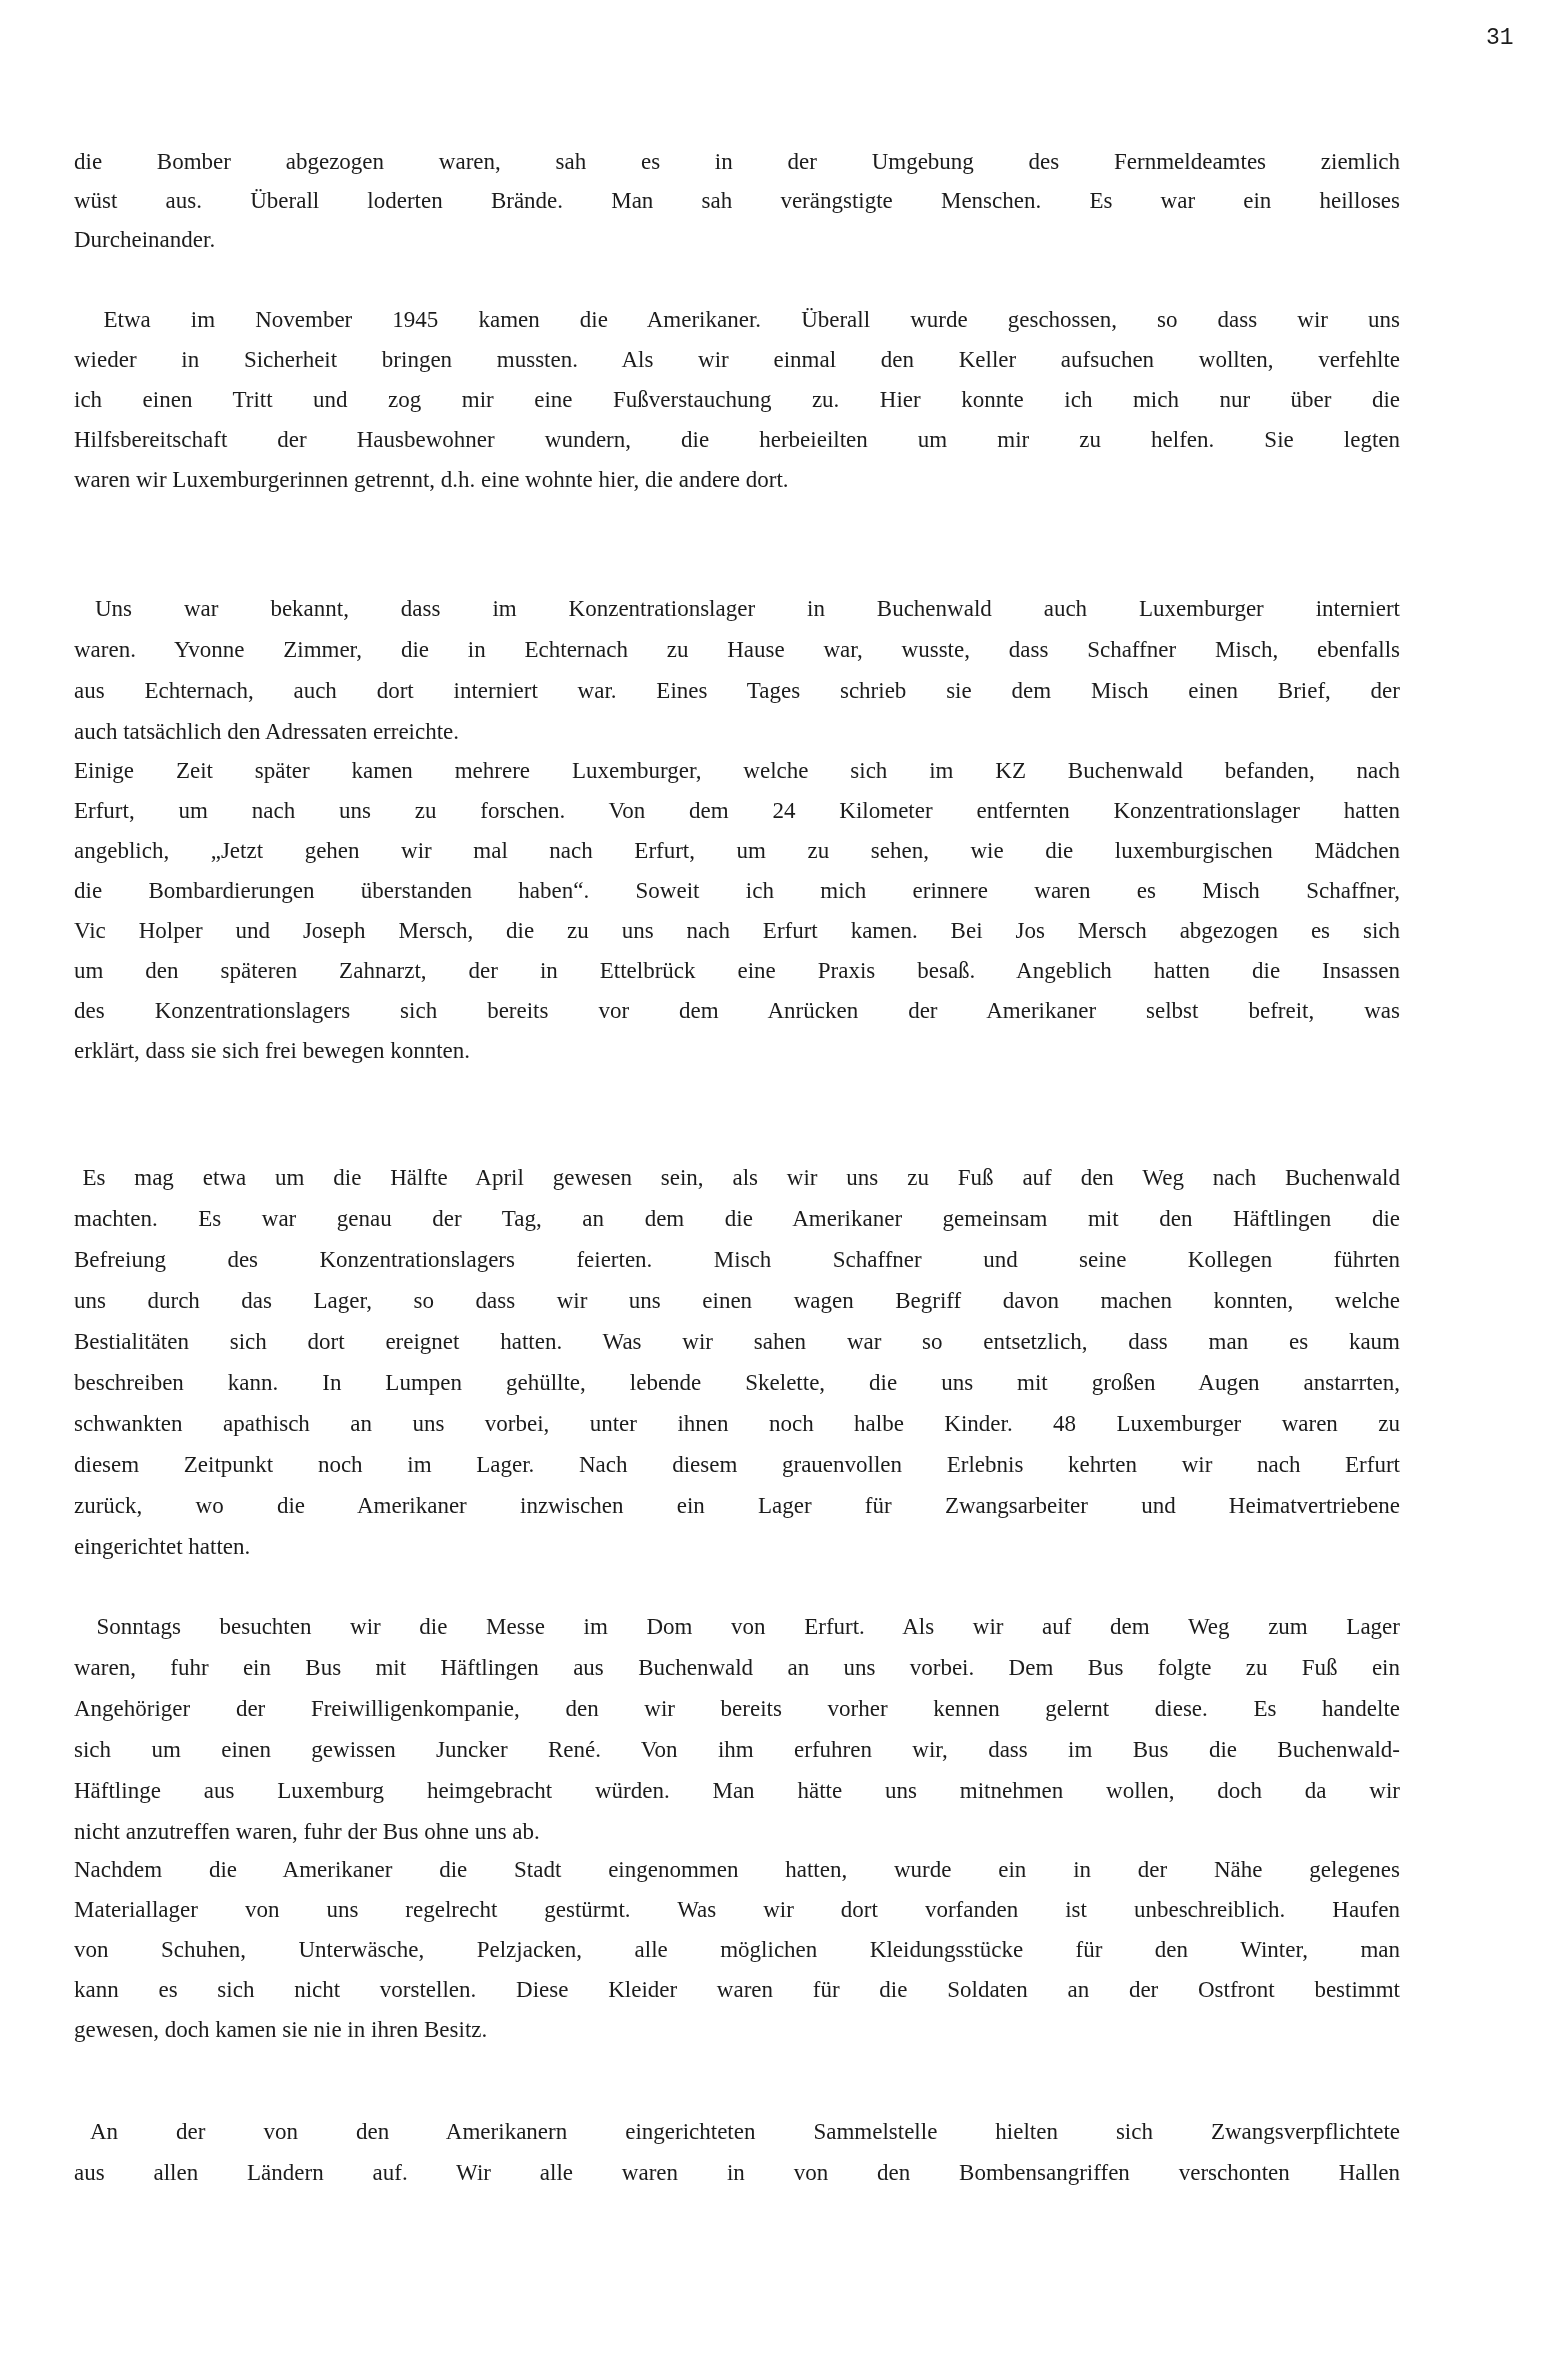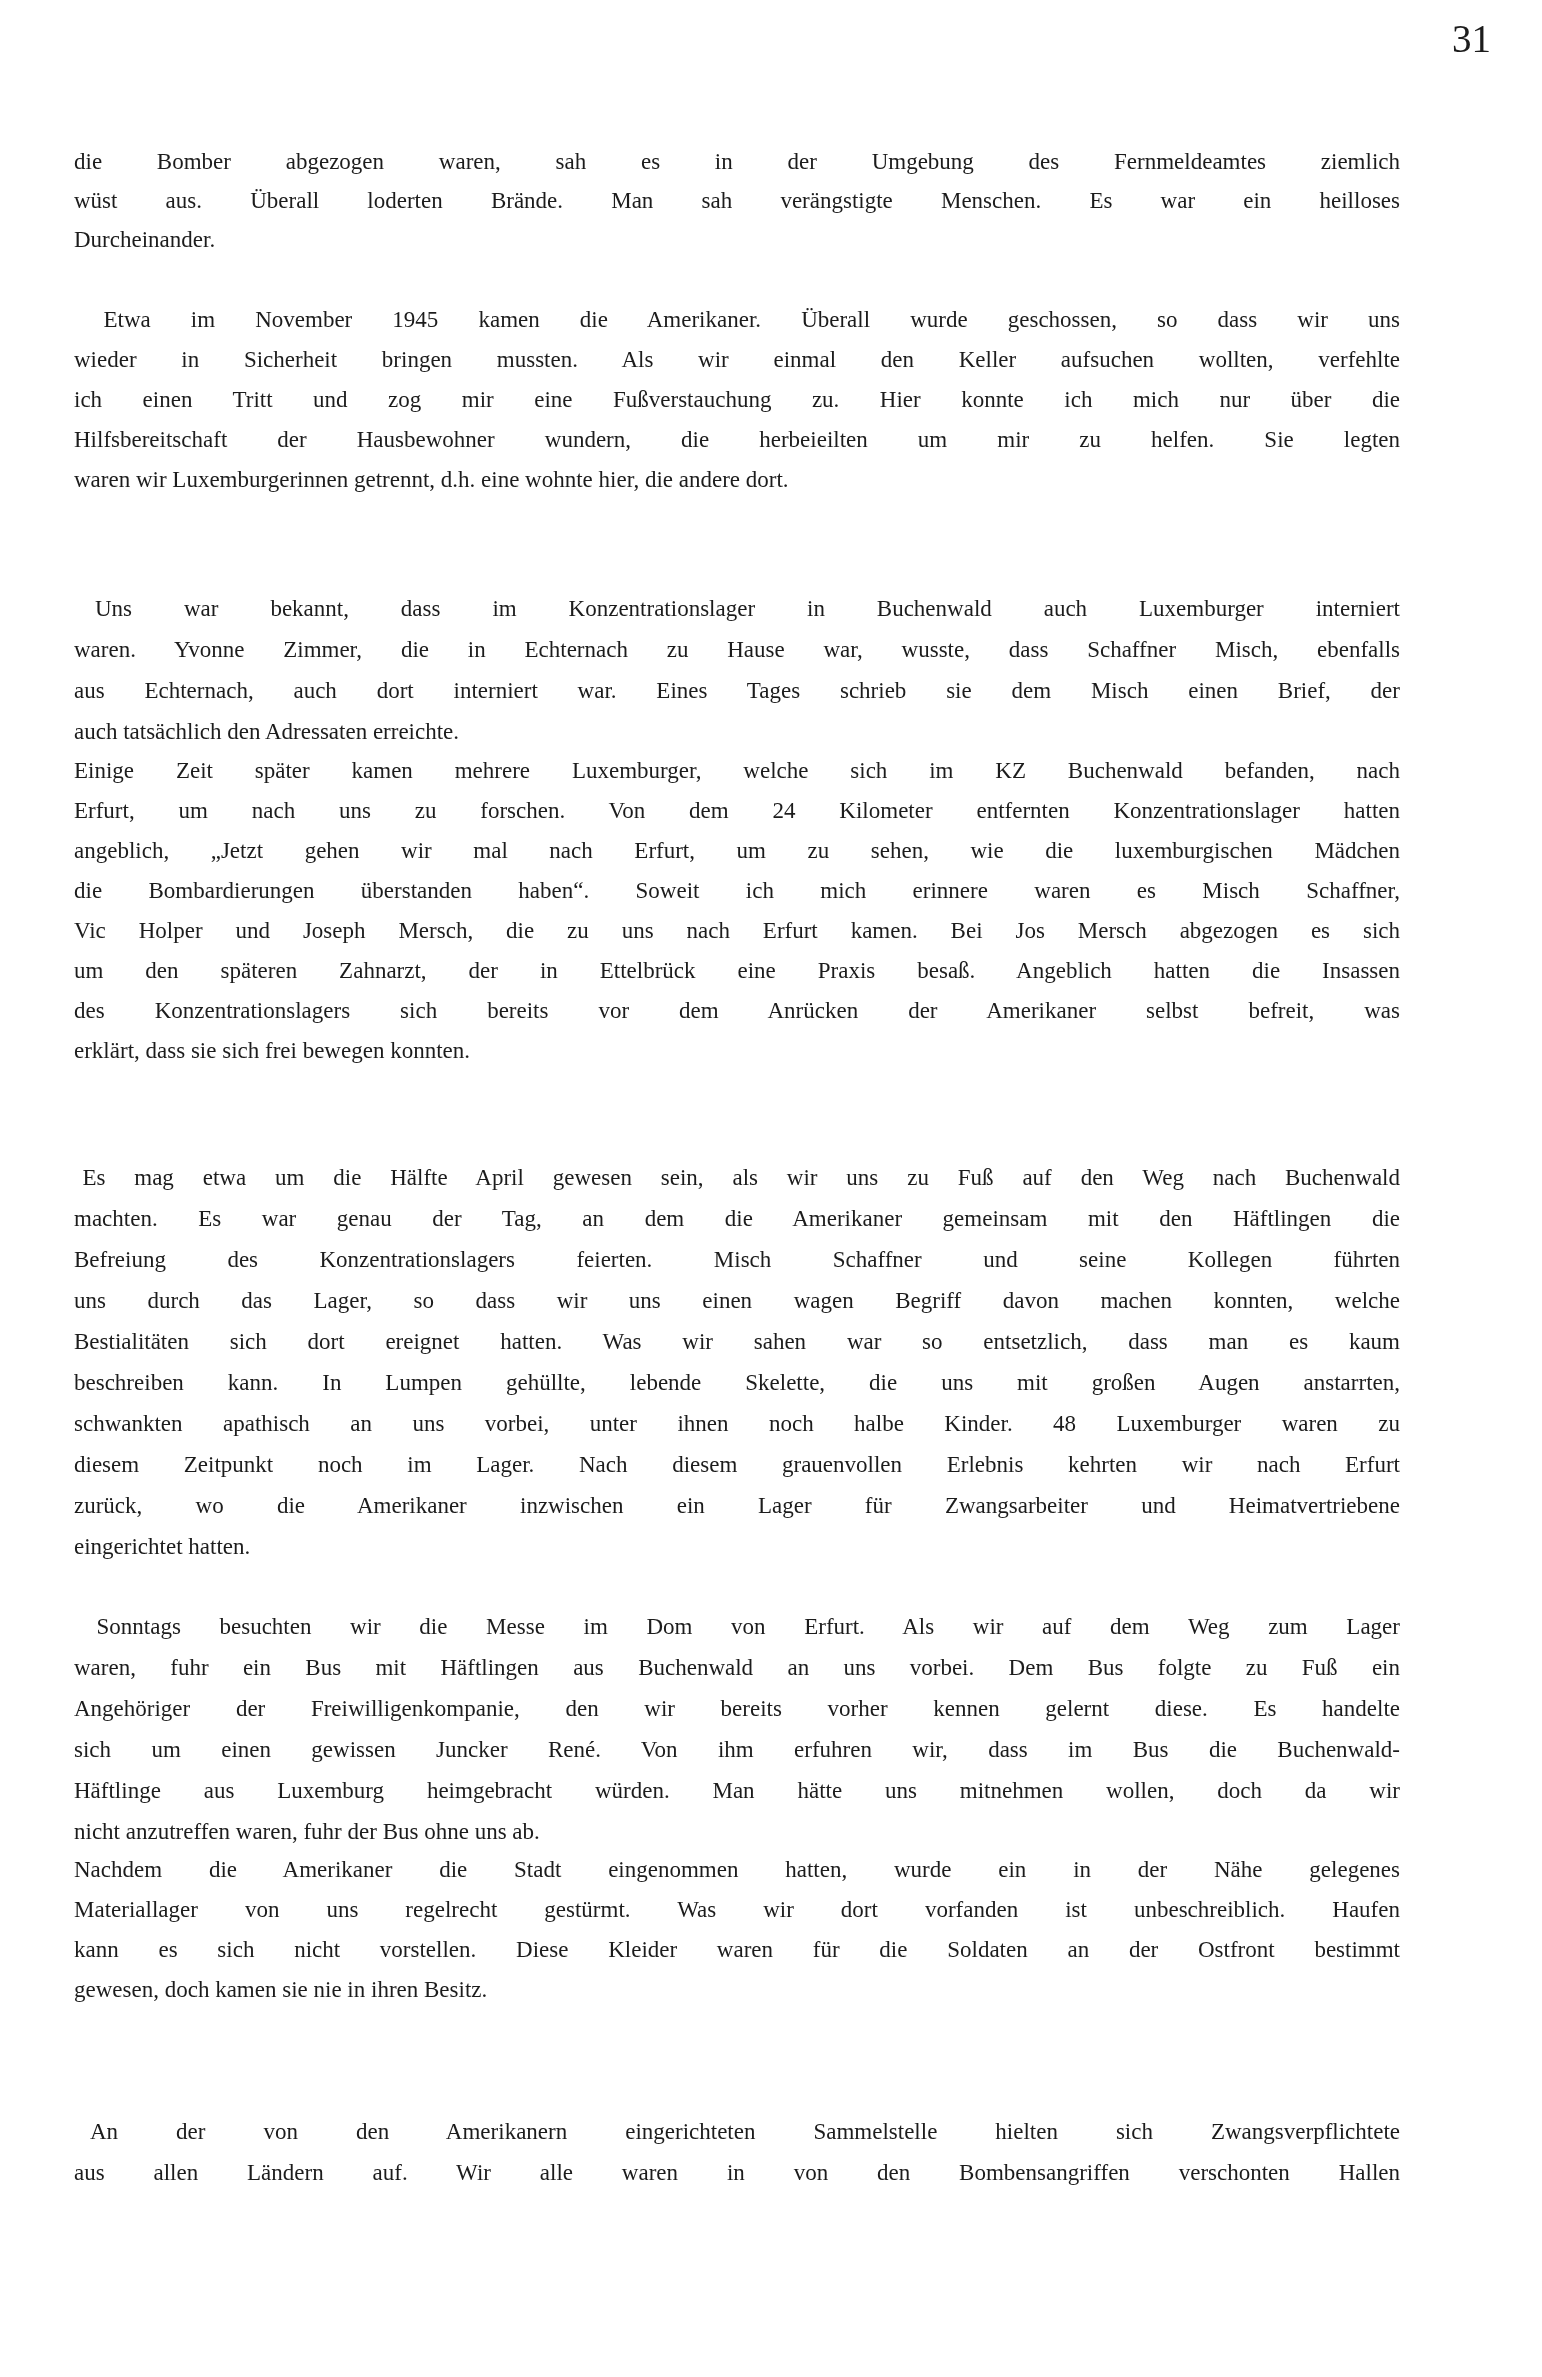--- a/index.html
+++ b/index.html
@@ -1,18 +1,18 @@
 <!DOCTYPE html>
 <html style="font-size:11.2px"><head>
 <meta charset="utf-8">
 <style>
   html, body { margin: 0; padding: 0; background: #ffffff; }
   body { width: 1543px; height: 2377px; position: relative; overflow: hidden;
          font-family: "Liberation Serif", "DejaVu Serif", serif; color: #1c1c1c; }
-  .page-number { position: absolute; top: 21px; left: 1452px; font-size: 39px; line-height: 35px; }
+  .page-number { position: absolute; top: 21px; left: 1486px; font-size: 23px; line-height: 35px; font-family: Liberation Mono, monospace; }
   .para { position: absolute; left: 74px; width: 1326px; font-size: 23px; }
   .line { white-space: nowrap; text-align: justify; text-align-last: justify; overflow: visible; }
   .line.last { text-align-last: left; }
 </style>
 </head>
 <body>
 
 <div class="page-number">31</div>
 
 <div class="para" style="top:142px; line-height:39px;">
@@ -65,20 +65,21 @@
   <div class="line">waren, fuhr ein Bus mit Häftlingen aus Buchenwald an uns vorbei. Dem Bus folgte zu Fuß ein</div>
   <div class="line">Angehöriger der Freiwilligenkompanie, den wir bereits vorher kennen gelernt diese. Es handelte</div>
   <div class="line">sich um einen gewissen Juncker René. Von ihm erfuhren wir, dass im Bus die Buchenwald-</div>
   <div class="line">Häftlinge aus Luxemburg heimgebracht würden. Man hätte uns mitnehmen wollen, doch da wir</div>
   <div class="line last">nicht anzutreffen waren, fuhr der Bus ohne uns ab.</div>
 </div>
 
 <div class="para" style="top:1850px; line-height:40px;">
   <div class="line">Nachdem die Amerikaner die Stadt eingenommen hatten, wurde ein in der Nähe gelegenes</div>
   <div class="line">Materiallager von uns regelrecht gestürmt. Was wir dort vorfanden ist unbeschreiblich. Haufen</div>
+  <div class="line">von Schuhen, Unterwäsche, Pelzjacken, alle möglichen Kleidungsstücke für den Winter, man</div>
   <div class="line">kann es sich nicht vorstellen. Diese Kleider waren für die Soldaten an der Ostfront bestimmt</div>
   <div class="line last">gewesen, doch kamen sie nie in ihren Besitz.</div>
 </div>
 
 <div class="para" style="top:2095px; line-height:41px;margin-top:16px;">
   <div class="line" style="padding-left:16px;">An der von den Amerikanern eingerichteten Sammelstelle hielten sich Zwangsverpflichtete</div>
   <div class="line">aus allen Ländern auf. Wir alle waren in von den Bombensangriffen verschonten Hallen</div>
 </div>
 
 

